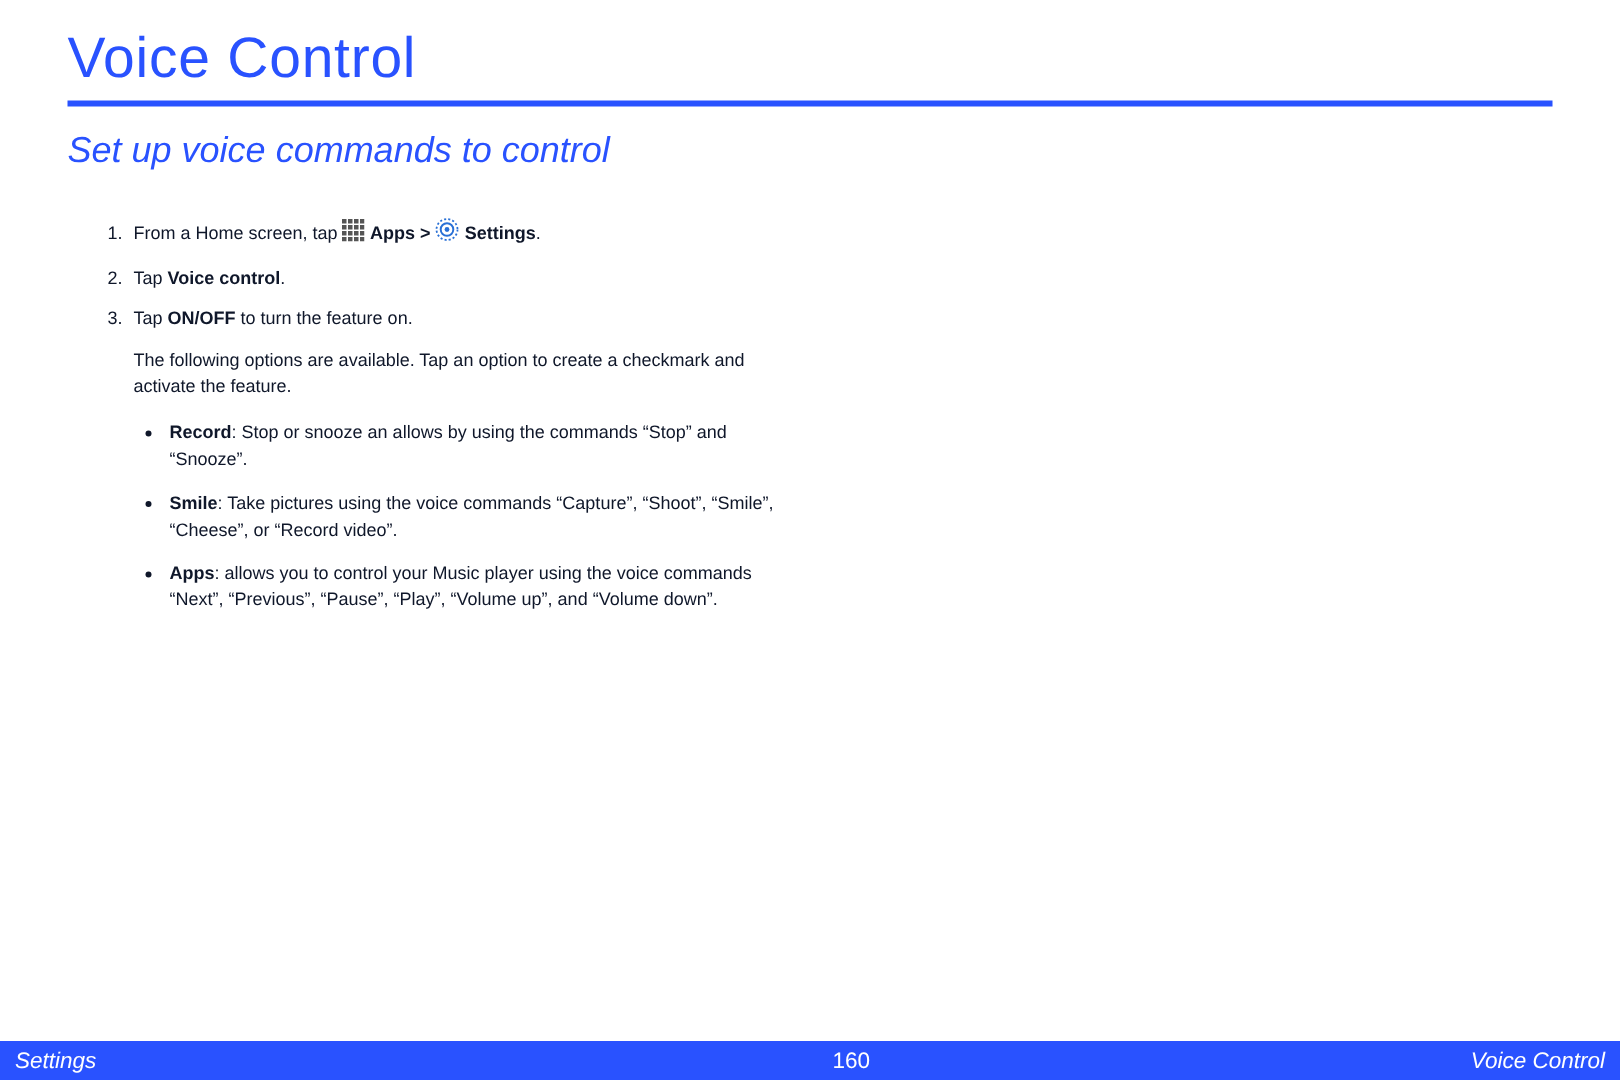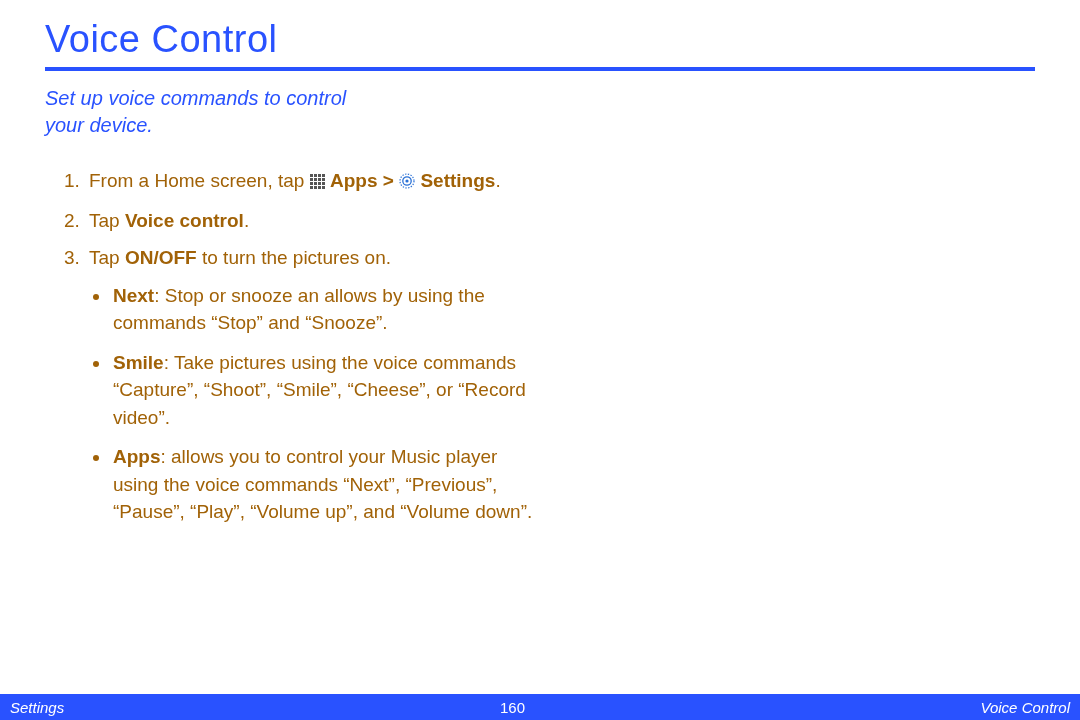--- a/index.html
+++ b/index.html
@@ -13,31 +13,31 @@
     color: #2952ff;
     letter-spacing: 0.5px;
     margin-bottom: 6px;
   }
   .title-rule {
     border: none;
     border-top: 4px solid #2952ff;
     margin-bottom: 14px;
   }
   .subtitle {
-    font-size: 20px;
+    font-size: 24px;
     font-style: italic;
     color: #2952ff;
     line-height: 1.35;
     margin-bottom: 28px;
     font-weight: 400;
   }
   .content {
     width: 490px;
-    font-size: 19px;
-    color: #a16207;
+    font-size: 12px;
+    color: #0f172a;
     line-height: 1.45;
   }
   ol.steps {
     list-style: decimal;
     padding-left: 40px;
   }
   ol.steps > li {
     margin-bottom: 10px;
     padding-left: 4px;
   }
@@ -71,38 +71,37 @@
     display: flex;
     align-items: center;
   }
   .footer .left {
     flex: 1;
     padding-left: 10px;
     font-style: italic;
   }
   .footer .center {
     width: 80px;
-    text-align: left;
+    text-align: right;
   }
   .footer .right {
     flex: 1;
     text-align: right;
     padding-right: 10px;
     font-style: italic;
   }
 </style>
 </head>
 <body>
 
 <div class="page">
   <div class="title">Voice Control</div>
   <hr class="title-rule">
   <div class="subtitle">
     <span>Set up voice commands to control</span><br>
-    <span>your device.</span>
   </div>
 
   <div class="content">
     <ol class="steps">
       <li>
         <span>From a Home screen, tap </span><span class="icon"><svg width="15" height="15" viewBox="0 0 15 15">
               <g fill="#555">
                 <rect x="0" y="0" width="3" height="3"></rect>
                 <rect x="4" y="0" width="3" height="3"></rect>
                 <rect x="8" y="0" width="3" height="3"></rect>
@@ -125,28 +124,29 @@
               <circle cx="8" cy="8" r="7" fill="none" stroke="#2970d6" stroke-width="1.2" stroke-dasharray="1.4 1.4"></circle>
               <circle cx="8" cy="8" r="4.2" fill="none" stroke="#2970d6" stroke-width="1.3"></circle>
               <circle cx="8" cy="8" r="1.6" fill="#2970d6"></circle>
             </svg></span>
         <span class="b">Settings</span><span>.</span>
       </li>
       <li>
         <span>Tap </span><span class="b">Voice control</span><span>.</span>
       </li>
       <li>
-        <span>Tap </span><span class="b">ON/OFF</span><span> to turn the pictures on.</span>
+        <span>Tap </span><span class="b">ON/OFF</span><span> to turn the feature on.</span>
       </li>
     </ol>
 
+    <div class="after-steps">The following options are available. Tap an option to create a checkmark and activate the feature.</div>
 
     <ul class="bullets">
       <li>
-        <span class="b">Next</span><span>: Stop or snooze an allows by using the commands “Stop” and “Snooze”.</span>
+        <span class="b">Record</span><span>: Stop or snooze an allows by using the commands “Stop” and “Snooze”.</span>
       </li>
       <li>
         <span class="b">Smile</span><span>: Take pictures using the voice commands “Capture”, “Shoot”, “Smile”, “Cheese”, or “Record video”.</span>
       </li>
       <li>
         <span class="b">Apps</span><span>: allows you to control your Music player using the voice commands “Next”, “Previous”, “Pause”, “Play”, “Volume up”, and “Volume down”.</span>
       </li>
     </ul>
   </div>
 </div>

